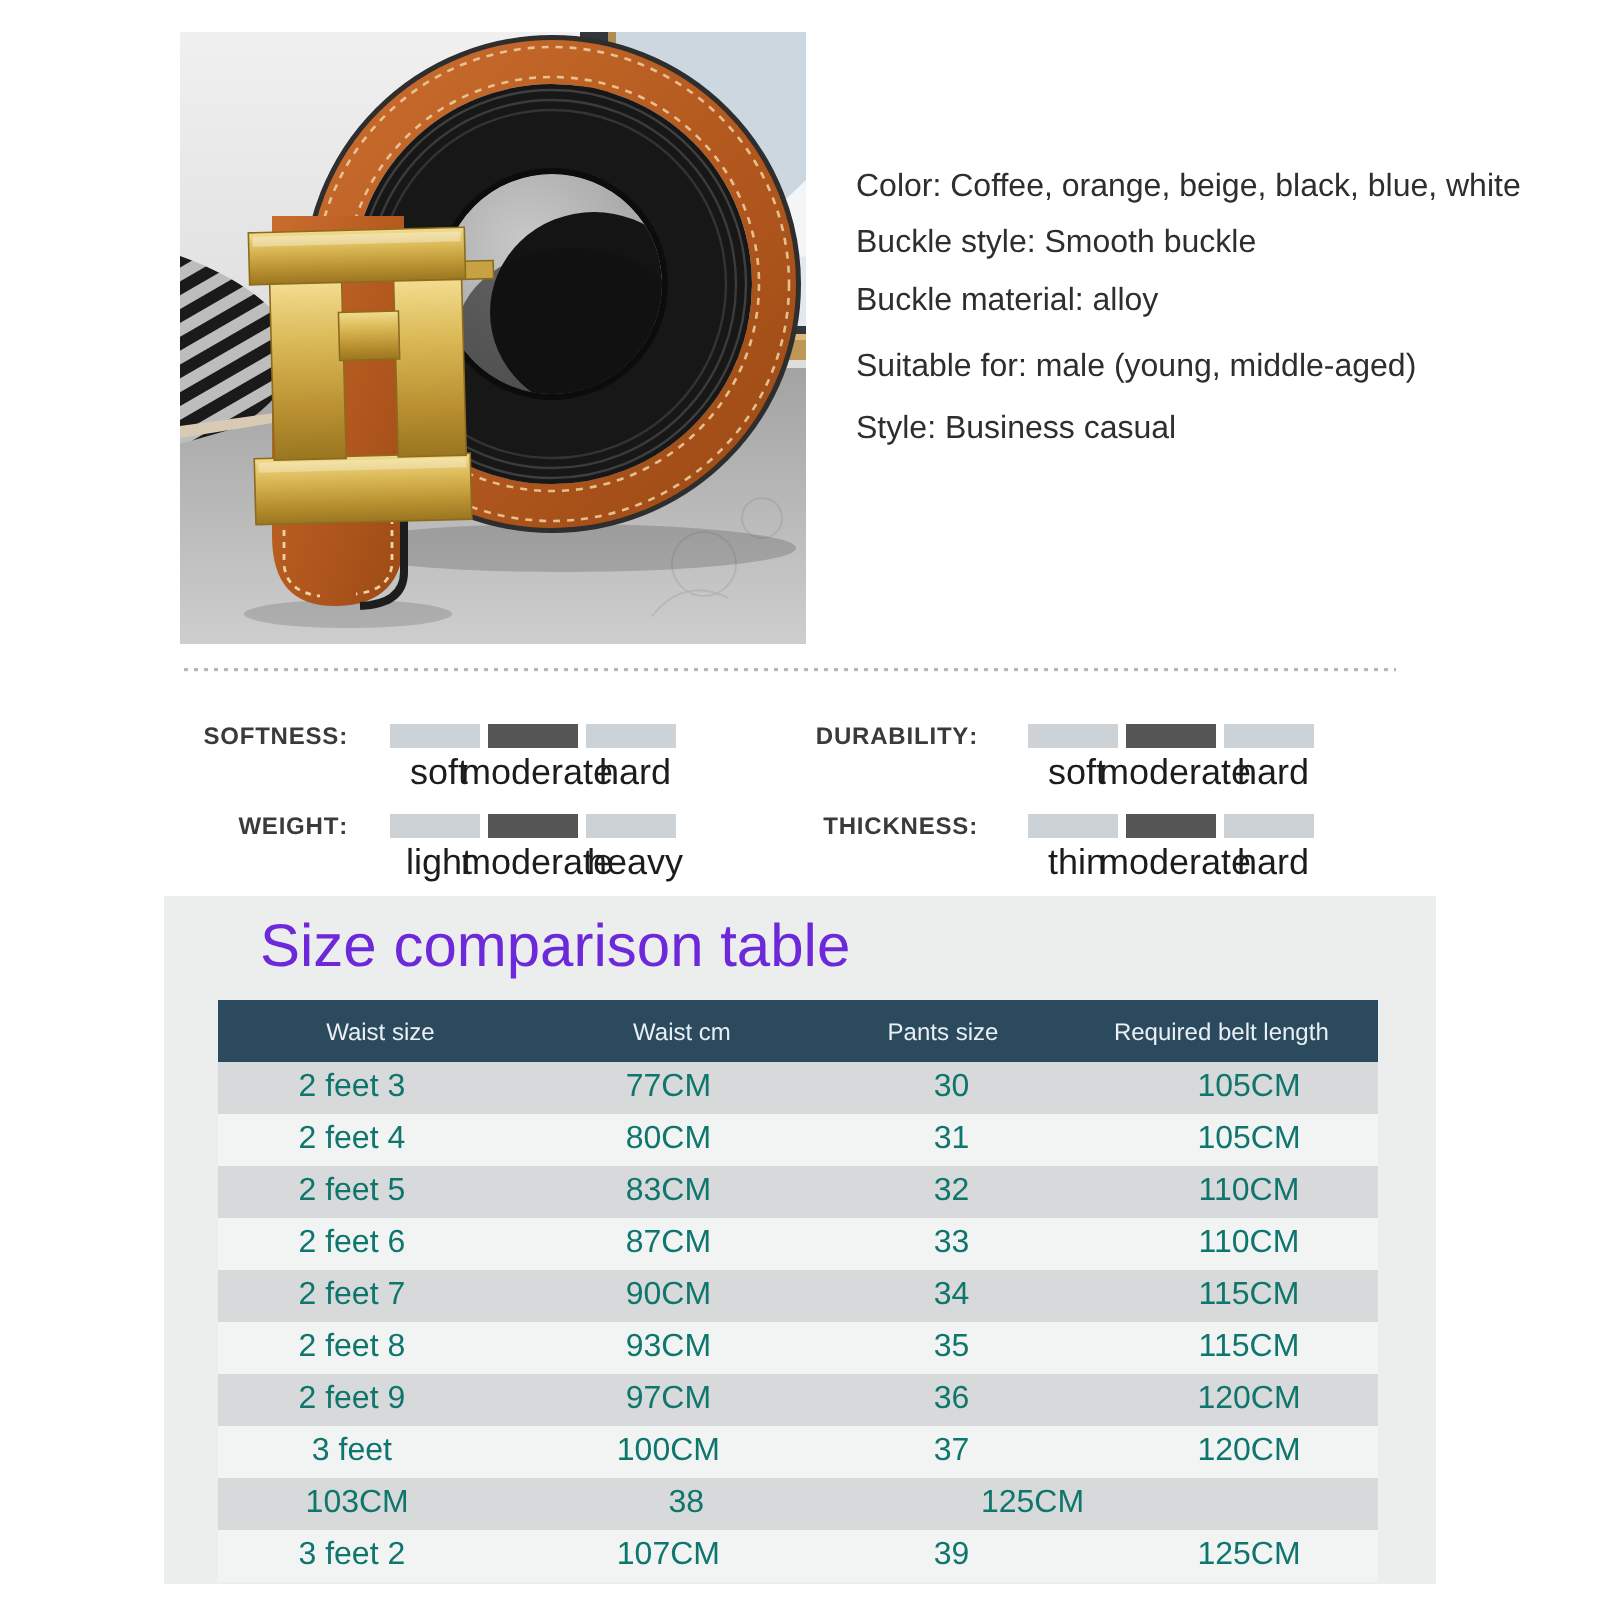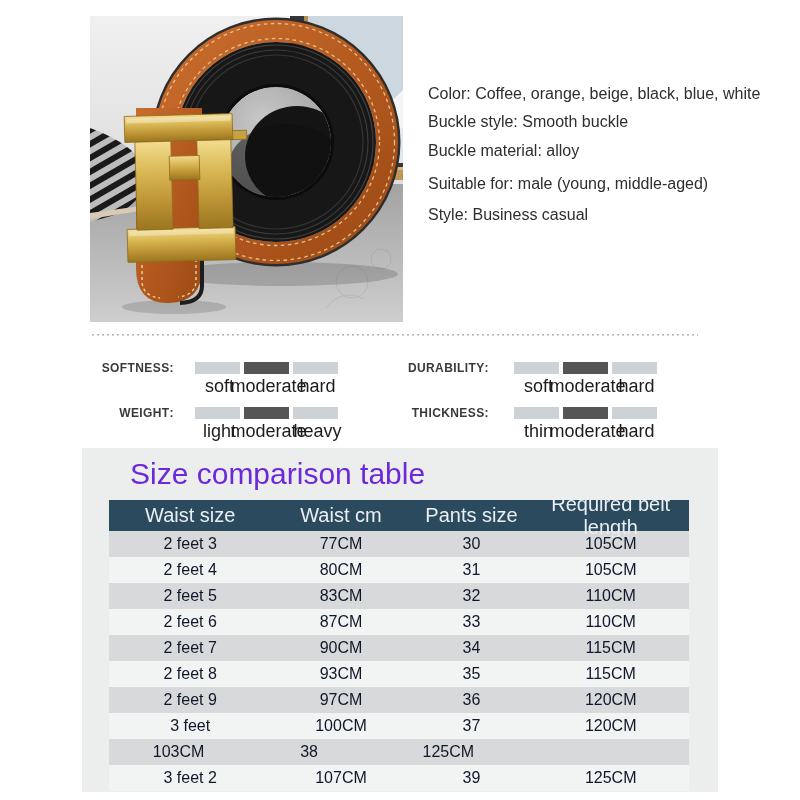--- a/index.html
+++ b/index.html
@@ -29,24 +29,24 @@
   .bars-row{display:flex;margin-top:4px;}
   .bar{width:45px;height:12px;background:#cdd2d7;margin-right:4px;}
   .bar.selected{background:#555555;}
   .labels-row{display:flex;margin-top:2px;}
   .lbl{width:49px;display:flex;justify-content:center;font-size:18px;color:#1c1c1c;white-space:nowrap;}
 
   
   .panel{position:absolute;left:82px;top:448px;width:636px;height:344px;background:#eceeee;}
   .panel-title{position:absolute;left:28px;top:9px;font-size:30px;color:#6d28d9;margin-left:20px;}
   .size-table{position:absolute;left:27px;top:52px;width:580px;}
-  .thead{display:flex;height:31px;background:#2b4a5e;color:#e9eff3;align-items:center;font-size:20px;}
+  .thead{display:flex;height:31px;background:#2b4a5e;color:#e9eff3;align-items:center;font-size:12px;}
   .hcell,.tcell{text-align:center;}
   .c0{width:28%}.c1{width:24%}.c2{width:21%}.c3{width:27%}
-  .trow{display:flex;height:26px;align-items:center;font-size:16px;color:#0f172a;}
+  .trow{display:flex;height:26px;align-items:center;font-size:16px;color:#0f766e;gap:34px;}
   .trow:nth-child(odd){background:#d8d9da;}
   .trow:nth-child(even){background:#f2f3f3;}
 </style>
 </head>
 <body>
 
 <div class="page">
 
   <div class="photo">
     <svg width="313" height="306" viewBox="0 0 313 306">

